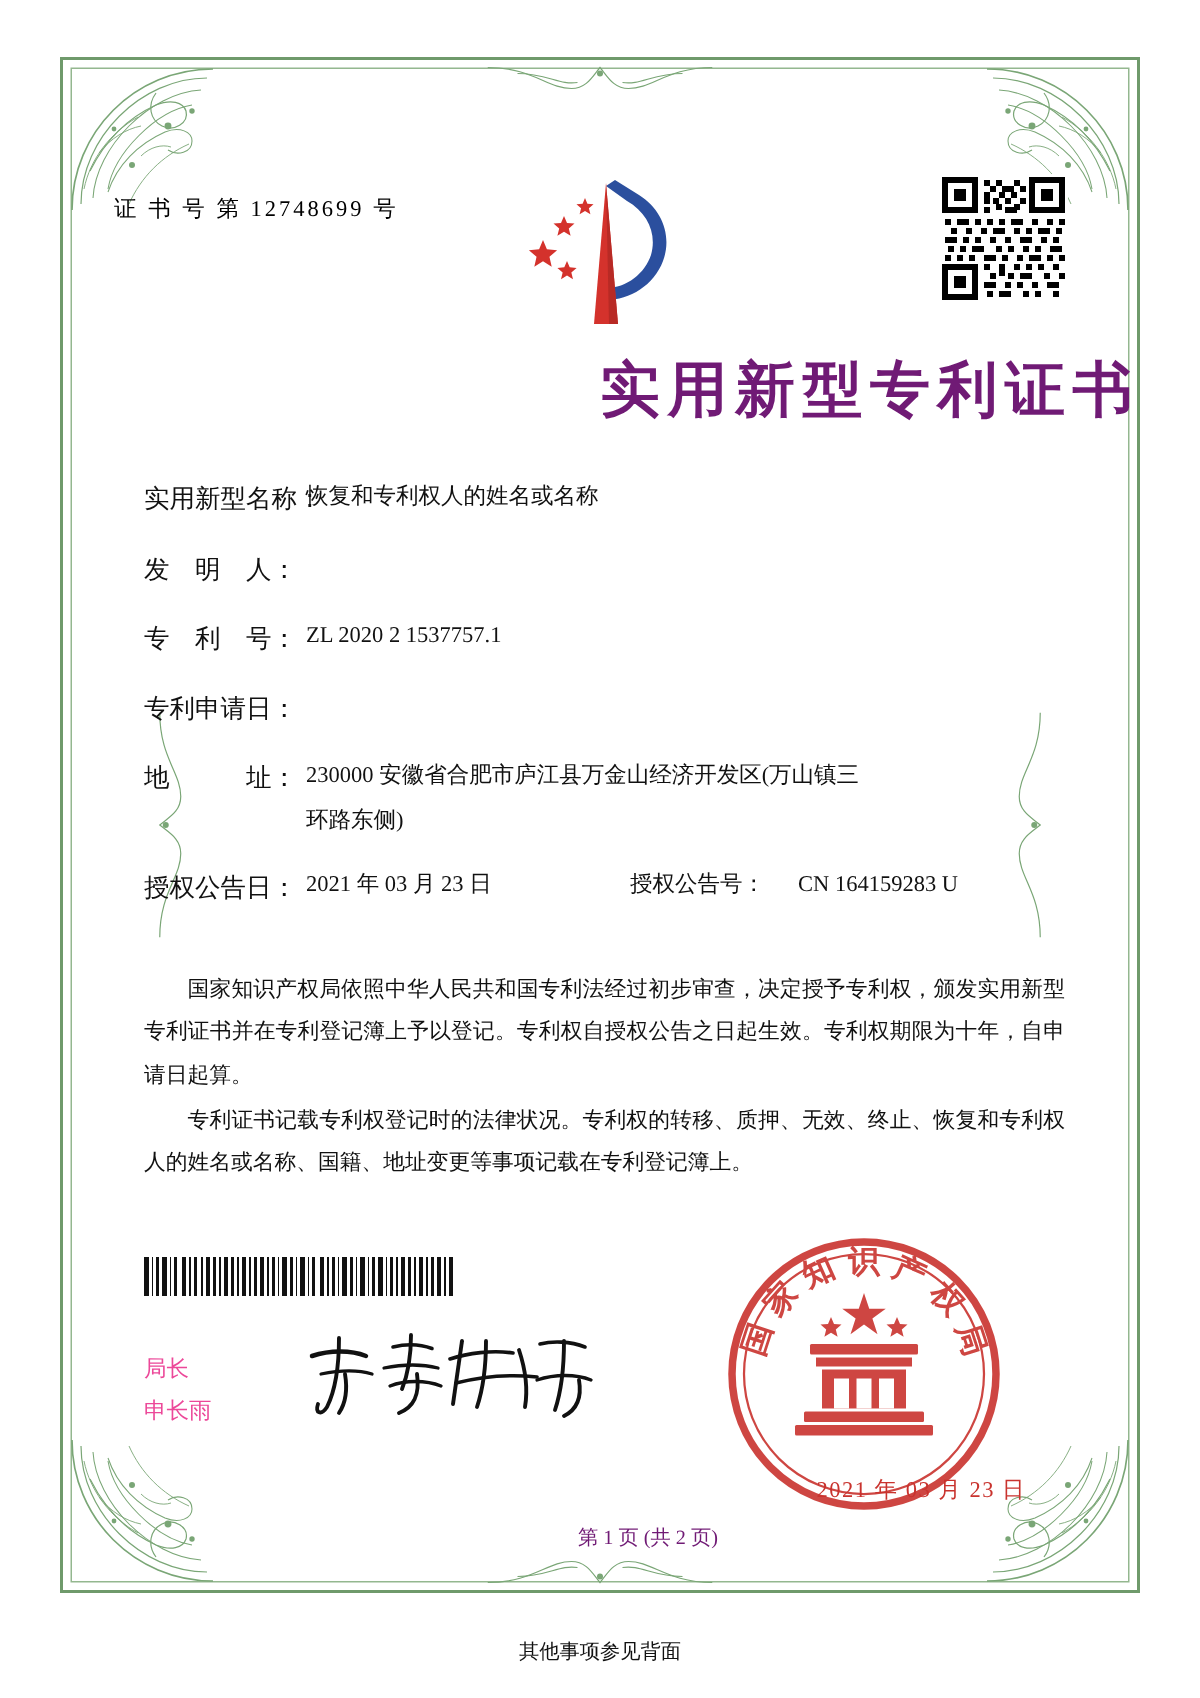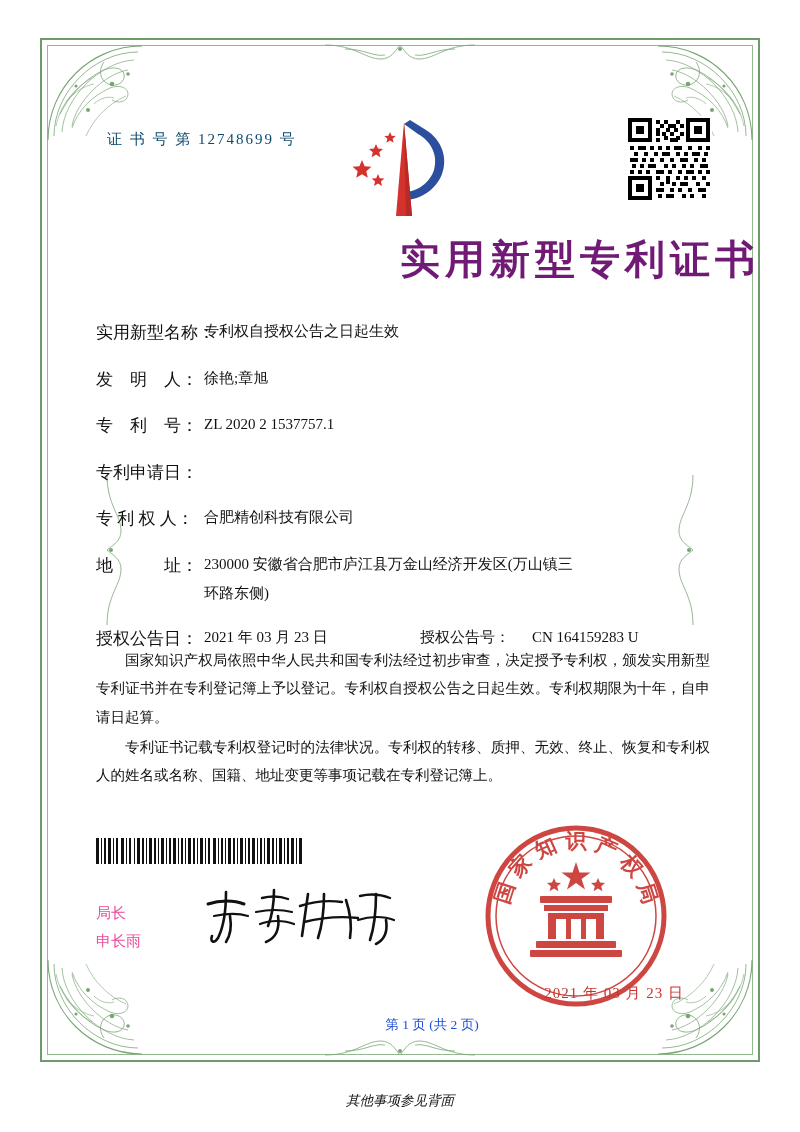--- a/index.html
+++ b/index.html
@@ -63,25 +63,25 @@
 
   
   .content {
     position: absolute;
     left: 0; right: 0; top: 0; bottom: 0;
   }
 
   
   .cert-no {
     position: absolute;
-    left: 67px;
+    left: 36px;
     top: 92px;
     font-size: 15px;
     letter-spacing: 2px;
-    color: #0c4a6e;
+    color: #000000;
     font-family: "Liberation Serif", serif;
   }
   .logo {
     position: absolute;
     left: 312px;
     top: 78px;
     width: 110px;
     height: 108px;
   }
   .qr {
@@ -206,31 +206,30 @@
     letter-spacing: 1px;
   }
 
   
   .page-no {
     position: absolute;
     left: 16px; right: 0;
     bottom: 28px;
     text-align: center;
     font-size: 13.5px;
-    color: #1d4ed8;
+    color: #701a75;
     margin-left: 48px;
   }
   .footer-note {
     position: absolute;
     left: 0; right: 0;
     bottom: 18px;
     text-align: center;
     font-size: 13.5px;
     color: #111;
-    font-style: italic;
   }
 </style>
 </head>
 <body>
 
 <div id="certificate">
 
   <div class="frame-outer"></div>
   <div class="frame-inner"></div>
 
@@ -449,41 +448,36 @@
         </g>
       </svg>
     </div>
 
     <div class="doc-title">实用新型专利证书</div>
 
     <div class="fields">
 
       <div class="field-row">
         <div class="field-label">实用新型名称：</div>
-        <div class="field-value">专利权自授权公告之日起生效</div>
+        <div class="field-value">恢复和专利权人的姓名或名称</div>
       </div>
 
       <div class="field-row">
         <div class="field-label">发　明　人：</div>
-        <div class="field-value">徐艳;章旭</div>
       </div>
 
       <div class="field-row">
         <div class="field-label">专　利　号：</div>
         <div class="field-value">ZL 2020 2 1537757.1</div>
       </div>
 
       <div class="field-row">
         <div class="field-label">专利申请日：</div>
       </div>
 
-      <div class="field-row">
-        <div class="field-label">专 利 权 人：</div>
-        <div class="field-value">合肥精创科技有限公司</div>
-      </div>
 
       <div class="field-row">
         <div class="field-label">地　　　址：</div>
         <div class="field-value">
           <span>230000 安徽省合肥市庐江县万金山经济开发区(万山镇三</span>
           <span class="sub-line">环路东侧)</span>
         </div>
       </div>
 
       <div class="field-row two-col">

